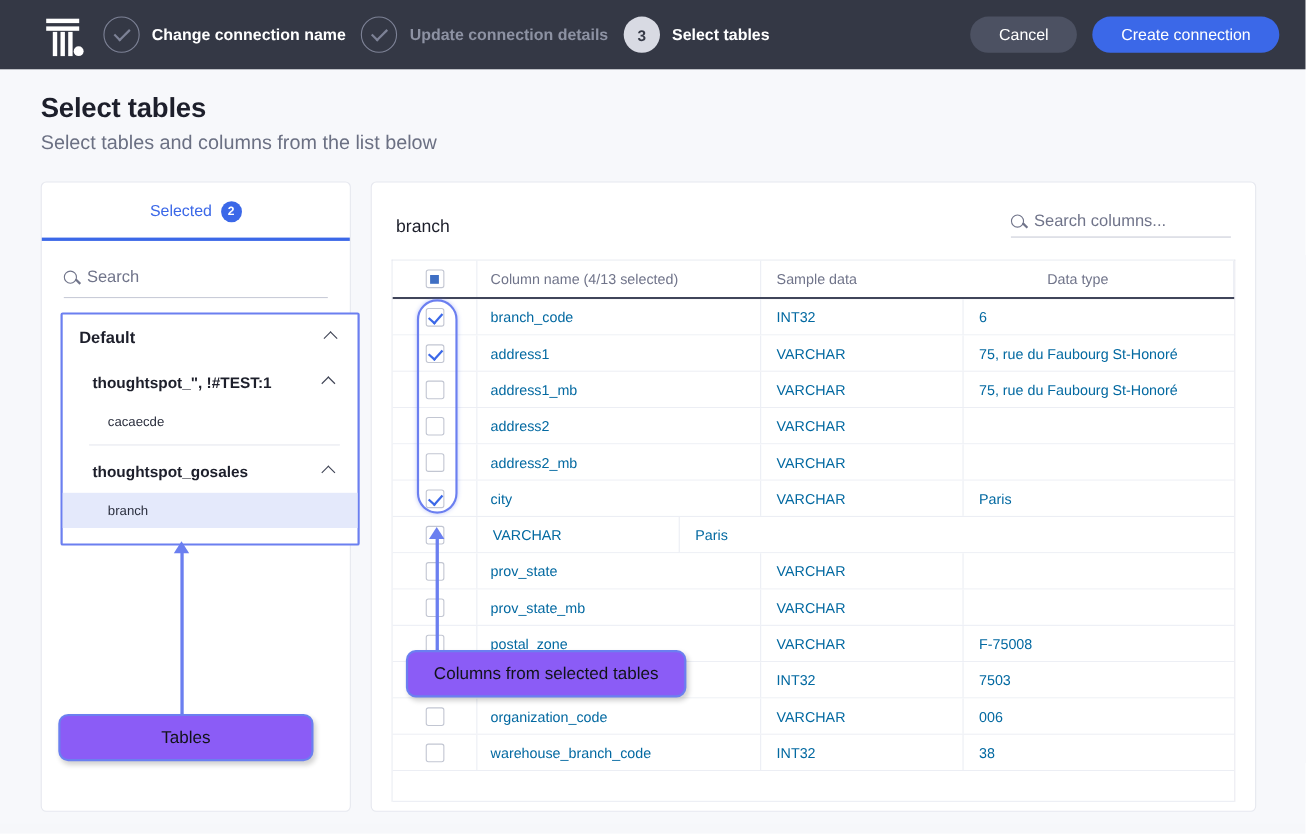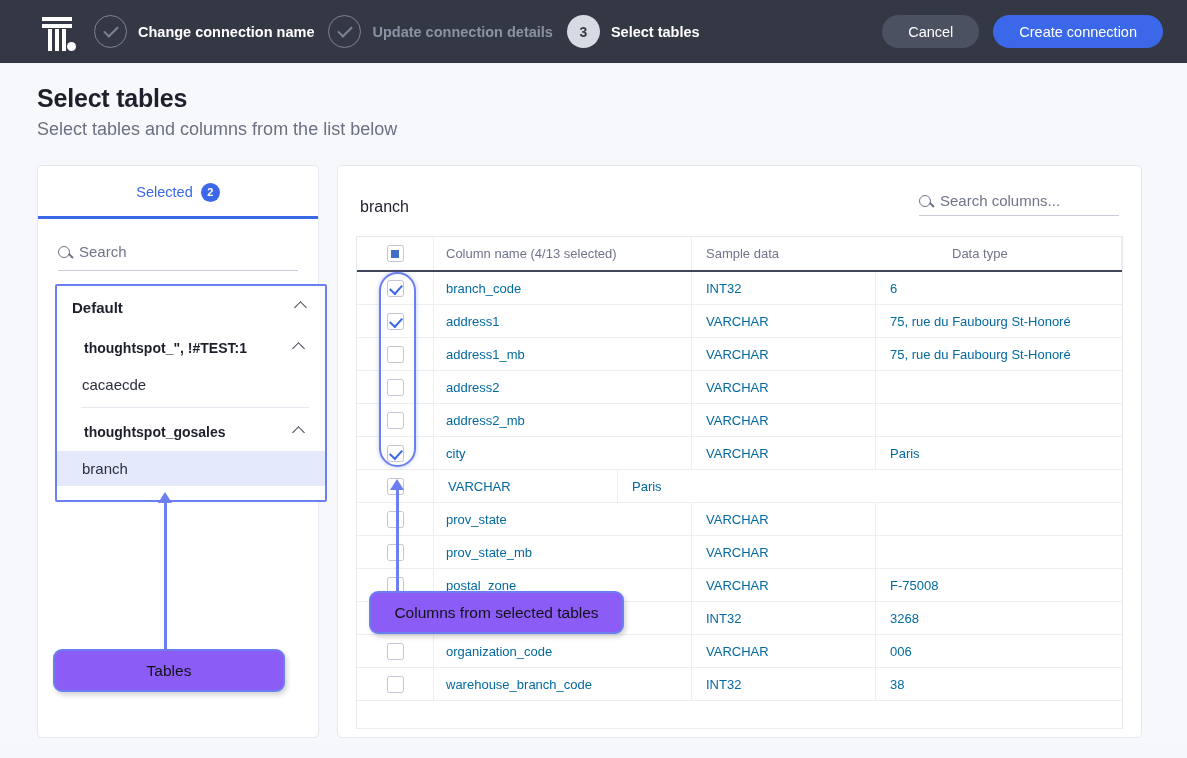--- a/index.html
+++ b/index.html
@@ -84,21 +84,21 @@
   
   #tree{
     position:absolute; left:5px; top:118px; width:272px;
     border:2px solid #6b7ff0; border-radius:2px; background:#fff;
     padding:0 0 14px 0;
     margin-left:12px;
   }
   .tree-node{ display:flex; align-items:center; justify-content:space-between; cursor:pointer; }
   .tree-db{ padding:13px 14px 13px 15px; font-size:15px; font-weight:bold; color:#1d1f2b; }
   .tree-schema{ padding:11px 16px 11px 27px; font-size:14px; font-weight:bold; color:#1d1f2b; }
-  .tree-table{ padding:9px 16px 9px 25px; font-size:15px; color:#2b2f3e; cursor:pointer; }
+  .tree-table{ padding:9px 16px 9px 41px; font-size:12px; color:#2b2f3e; cursor:pointer; }
   .tree-table.selected{ background:#e4e9fb; }
   .chev{ width:9px; height:9px; border-left:1.8px solid #3e4354; border-top:1.8px solid #3e4354; transform:rotate(45deg); margin-right:6px; }
   .tree-sep{ height:1px; background:#e6e8ef; margin:5px 16px 5px 24px; }
 
   
   #right-panel{
     position:absolute; left:337px; top:165px; width:805px; height:573px;
     background:#ffffff; border:1px solid #e6e8ef; border-radius:5px;
   }
   #rp-head{ display:flex; align-items:flex-end; padding:26px 22px 0 22px; }
@@ -347,21 +347,21 @@
           <div class="cell c-name">postal_zone</div>
           <div class="cell c-type">VARCHAR</div>
           <div class="cell c-sample">F-75008</div>
         </div>
         <div class="trow">
           <div class="cell c-check">
             <span class="cb"></span>
           </div>
           <div class="cell c-name"></div>
           <div class="cell c-type">INT32</div>
-          <div class="cell c-sample">3268</div>
+          <div class="cell c-sample">7503</div>
         </div>
         <div class="trow">
           <div class="cell c-check">
             <span class="cb"></span>
           </div>
           <div class="cell c-name">organization_code</div>
           <div class="cell c-type">VARCHAR</div>
           <div class="cell c-sample">006</div>
         </div>
         <div class="trow">

